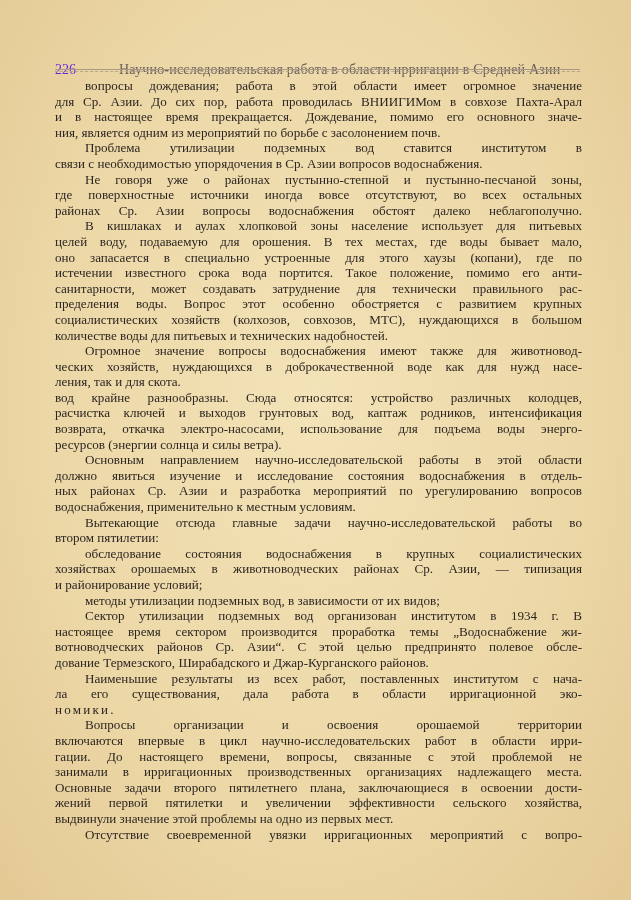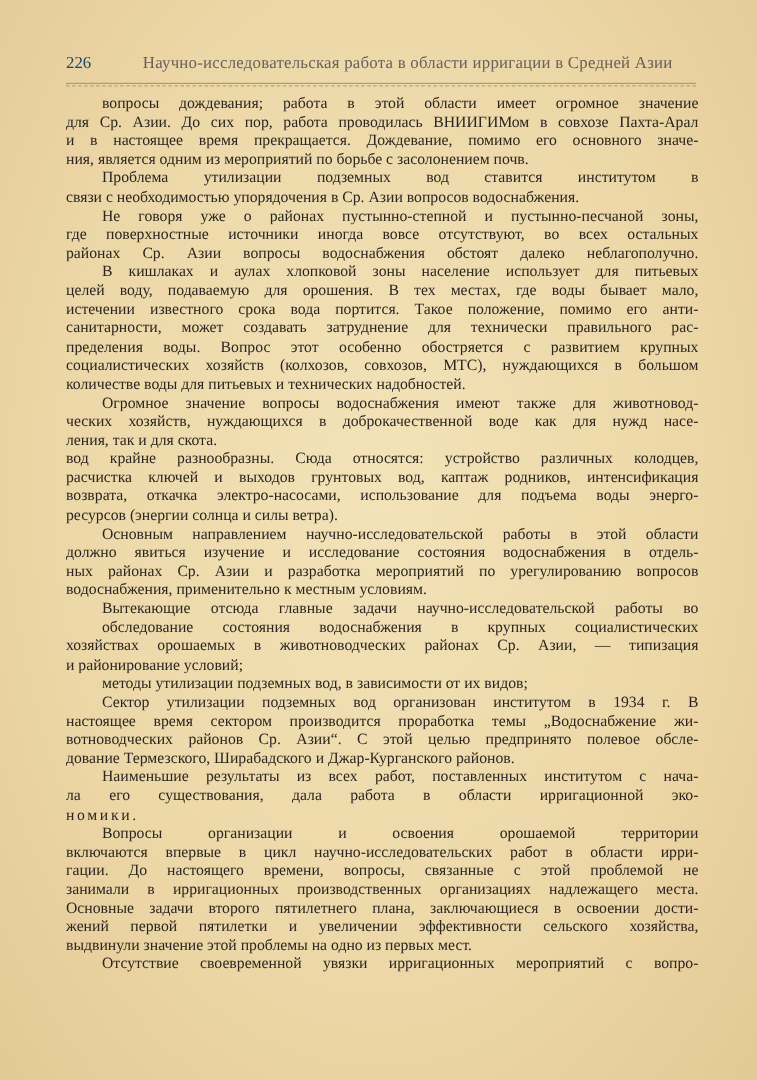--- a/index.html
+++ b/index.html
@@ -28,22 +28,23 @@
       left: 55px;
       top: 46px;
       width: 525px;
       height: 20px;
       display: flex;
       align-items: baseline;
       font-family: "Liberation Serif", serif;
     }
     .page-number {
       font-size: 14px;
-      color: #0c4a6e;
+      color: #6d28d9;
       width: 64px;
+      margin-top: 16px;
     }
     .running-title {
       font-size: 14px;
       color: #6a605a;
       letter-spacing: 0.2px;
       white-space: nowrap;
     }
     .header-rule {
       position: absolute;
       left: 55px;
@@ -113,20 +114,21 @@
 
     <div class="para">
       <span class="line indent">Не говоря уже о районах пустынно-степной и пустынно-песчаной зоны,</span>
       <span class="line">где поверхностные источники иногда вовсе отсутствуют, во всех остальных</span>
       <span class="line">районах Ср. Азии вопросы водоснабжения обстоят далеко неблагополучно.</span>
     </div>
 
     <div class="para">
       <span class="line indent">В кишлаках и аулах хлопковой зоны население использует для питьевых</span>
       <span class="line">целей воду, подаваемую для орошения. В тех местах, где воды бывает мало,</span>
+      <span class="line">оно запасается в специально устроенные для этого хаузы (копани), где по</span>
       <span class="line">истечении известного срока вода портится. Такое положение, помимо его анти-</span>
       <span class="line">санитарности, может создавать затруднение для технически правильного рас-</span>
       <span class="line">пределения воды. Вопрос этот особенно обостряется с развитием крупных</span>
       <span class="line">социалистических хозяйств (колхозов, совхозов, МТС), нуждающихся в большом</span>
       <span class="line last">количестве воды для питьевых и технических надобностей.</span>
     </div>
 
     <div class="para">
       <span class="line indent">Огромное значение вопросы водоснабжения имеют также для животновод-</span>
       <span class="line">ческих хозяйств, нуждающихся в доброкачественной воде как для нужд насе-</span>
@@ -142,20 +144,21 @@
 
     <div class="para">
       <span class="line indent">Основным направлением научно-исследовательской работы в этой области</span>
       <span class="line">должно явиться изучение и исследование состояния водоснабжения в отдель-</span>
       <span class="line">ных районах Ср. Азии и разработка мероприятий по урегулированию вопросов</span>
       <span class="line last">водоснабжения, применительно к местным условиям.</span>
     </div>
 
     <div class="para">
       <span class="line indent">Вытекающие отсюда главные задачи научно-исследовательской работы во</span>
+      <span class="line last">втором пятилетии:</span>
     </div>
 
     <div class="para">
       <span class="line indent">обследование состояния водоснабжения в крупных социалистических</span>
       <span class="line">хозяйствах орошаемых в животноводческих районах Ср. Азии, — типизация</span>
       <span class="line last">и районирование условий;</span>
     </div>
 
     <div class="para">
       <span class="line indent last">методы утилизации подземных вод, в зависимости от их видов;</span>

